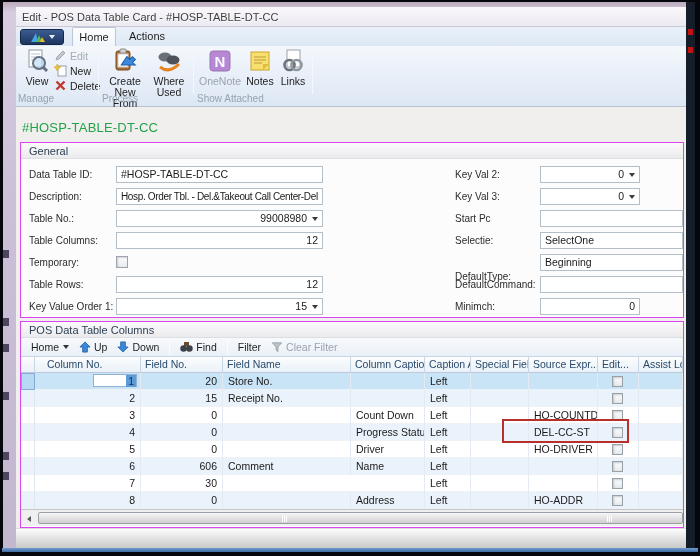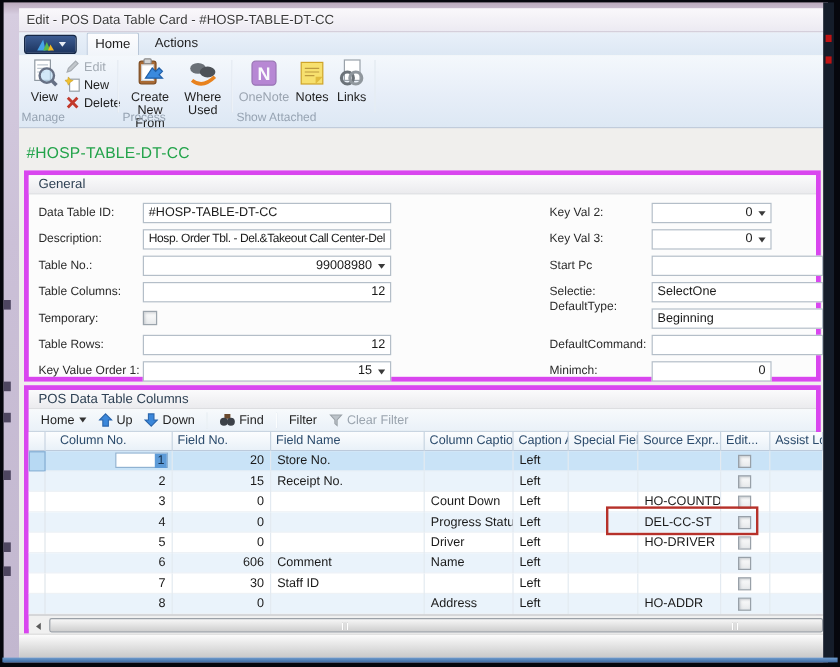--- a/index.html
+++ b/index.html
@@ -52,21 +52,21 @@
   .smallstack { position:absolute; left:38px; top:2px; width:52px; }
   .smallbtn { height:15px; display:flex; align-items:center; gap:3px; font-size:10.5px; color:#1e1e1e; }
   .smallbtn.disabled { color:#a3abb4; }
   .grplabel { position:absolute; bottom:2px; font-size:10px; color:#96a3b2; text-align:left; }
 
   
   .content { position:absolute; left:0; top:100px; width:100%; height:421px; background:#f0efed; }
   .page-title { position:absolute; left:6px; top:13px; font-size:13px; color:#22a34a; letter-spacing:.2px; }
 
   .fasttab { position:absolute; left:4px; width:664px; background:#fcfcfc;
-             border:4px solid #d946ef; }
+             border:1px solid #d946ef; }
   .ft-head { height:16px; background:linear-gradient(180deg,#fbfbfc,#ebebee);
              border-bottom:1px solid #dddee1; font-size:11px; color:#2e4154;
              line-height:16px; padding-left:8px; }
   .ft-body { position:relative; width:100%; }
 
   .f-label { position:absolute; font-size:10px; color:#2b2b2b; line-height:17px; white-space:nowrap; }
   .f-input { position:absolute; height:17px; background:#fff; border:1px solid #b4bec8;
              font-size:10.5px; color:#1a1a1a; line-height:15px; padding:0 4px; white-space:nowrap;
              overflow:hidden; }
   .f-input.right { text-align:right; }
@@ -267,21 +267,21 @@
             <span class="f-label" style="left: 8px; top: 139px;">Key Value Order 1:</span>
             <div class="f-input right dd" style="left: 95px; top: 139px; width: 207px;"><span>15</span><span class="arr"></span></div>
             <span class="f-label" style="left: 434px; top: 7px;">Key Val 2:</span>
             <div class="f-input right dd" style="left: 519px; top: 7px; width: 100px;"><span>0</span><span class="arr"></span></div>
             <span class="f-label" style="left: 434px; top: 29px;">Key Val 3:</span>
             <div class="f-input right dd" style="left: 519px; top: 29px; width: 100px;"><span>0</span><span class="arr"></span></div>
             <span class="f-label" style="left: 434px; top: 51px;">Start Pc</span>
             <div class="f-input" style="left: 519px; top: 51px; width: 143px;"><span></span></div>
             <span class="f-label" style="left: 434px; top: 73px;">Selectie:</span>
             <div class="f-input" style="left: 519px; top: 73px; width: 143px;"><span>SelectOne</span></div>
-            <span class="f-label" style="left: 434px; top: 85px;">DefaultType:</span>
+            <span class="f-label" style="left: 434px; top: 109px;">DefaultType:</span>
             <div class="f-input" style="left: 519px; top: 95px; width: 143px;"><span>Beginning</span></div>
             <span class="f-label" style="left: 434px; top: 117px;">DefaultCommand:</span>
             <div class="f-input" style="left: 519px; top: 117px; width: 143px;"><span></span></div>
             <span class="f-label" style="left: 434px; top: 139px;">Minimch:</span>
             <div class="f-input right" style="left: 519px; top: 139px; width: 100px;"><span>0</span></div>
           </div>
       </div>
 
       <div class="fasttab" style="top:214px;height:207px">
         <div class="ft-head">
@@ -425,21 +425,20 @@
                 <div class="g-cell" style="left: 508px; width: 69px;"><span></span></div>
                 <div class="g-cell" style="left: 577px; width: 41px;">
                   <div class="gcheck"></div>
                 </div>
                 <div class="g-cell" style="left: 618px; width: 44px;"><span></span></div>
               </div>
               <div class="grow">
                 <div class="g-sel"></div>
                 <div class="g-cell right" style="left: 14px; width: 106px;"><span>7</span></div>
                 <div class="g-cell right" style="left: 120px; width: 82px;"><span>30</span></div>
-                <div class="g-cell" style="left: 202px; width: 128px;"><span>Staff ID</span></div>
                 <div class="g-cell" style="left: 330px; width: 74px;"><span></span></div>
                 <div class="g-cell" style="left: 404px; width: 46px;"><span>Left</span></div>
                 <div class="g-cell" style="left: 450px; width: 58px;"><span></span></div>
                 <div class="g-cell" style="left: 508px; width: 69px;"><span></span></div>
                 <div class="g-cell" style="left: 577px; width: 41px;">
                   <div class="gcheck"></div>
                 </div>
                 <div class="g-cell" style="left: 618px; width: 44px;"><span></span></div>
               </div>
               <div class="grow alt">

